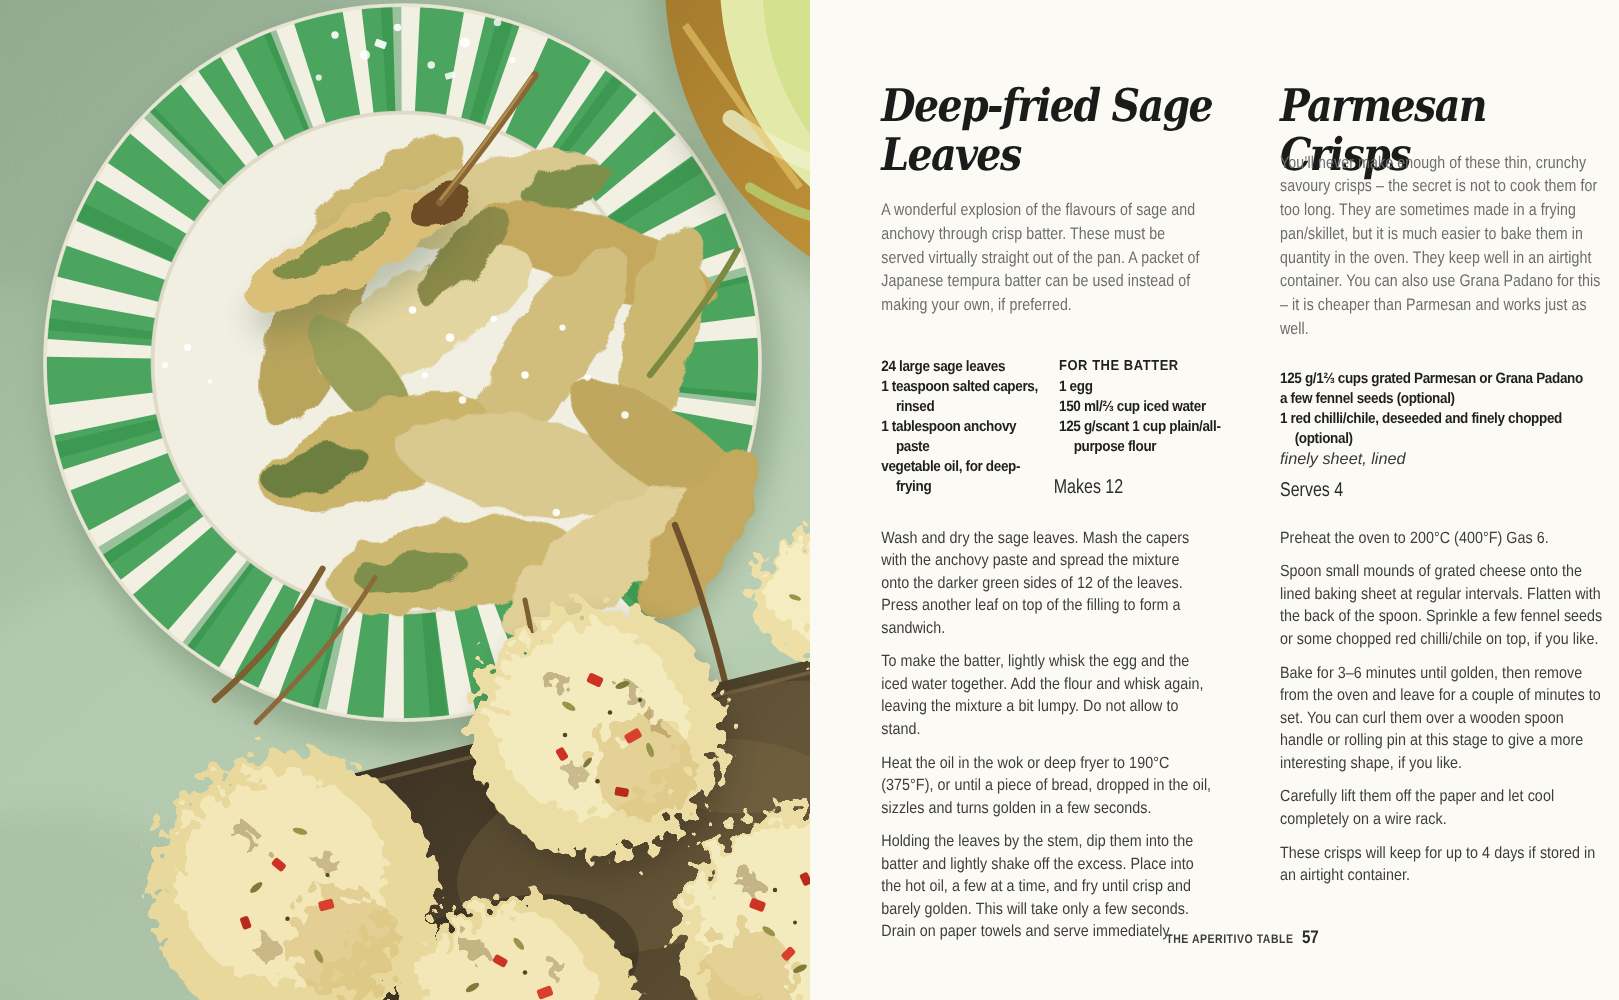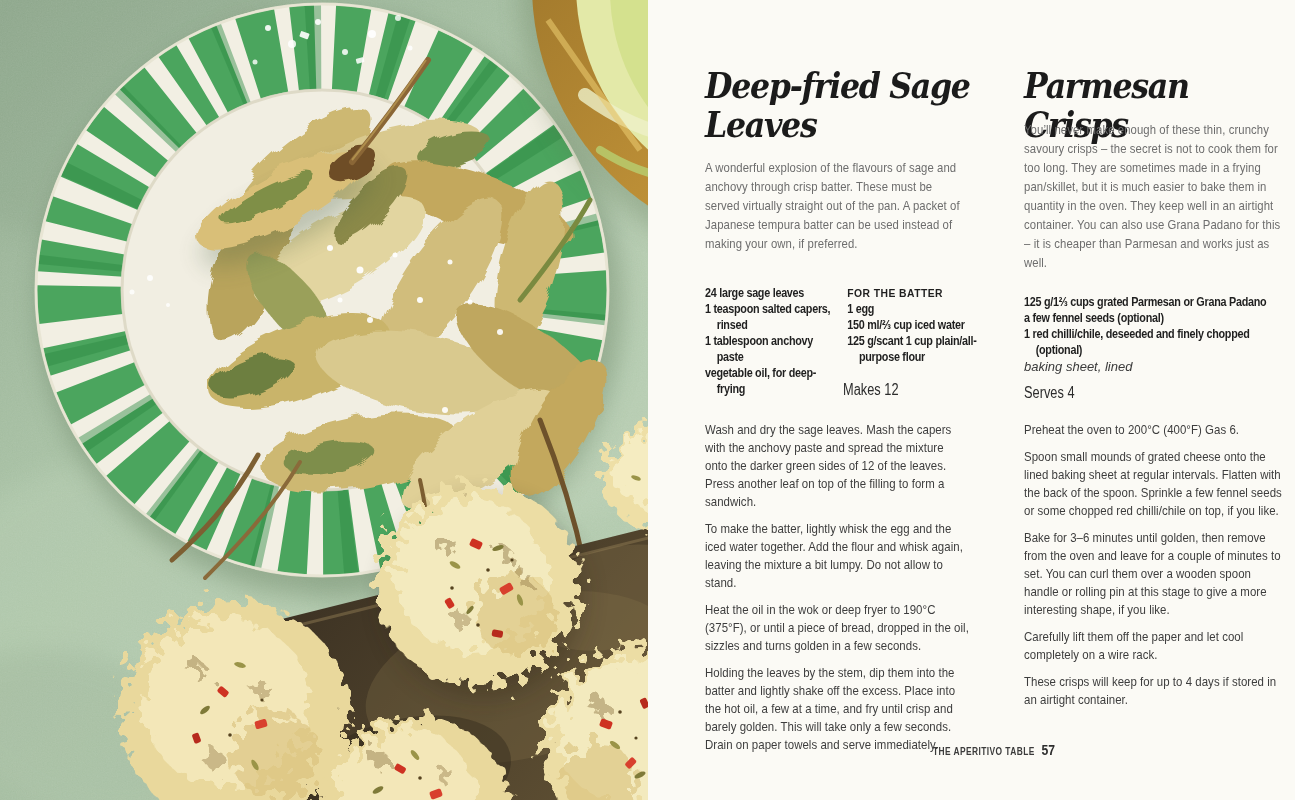--- a/index.html
+++ b/index.html
@@ -335,21 +335,21 @@
     <p class="intro">You’ll never make enough of these thin, crunchy savoury crisps – the secret is not to cook them for too long. They are sometimes made in a frying pan/skillet, but it is much easier to bake them in quantity in the oven. They keep well in an airtight container. You can also use Grana Padano for this – it is cheaper than Parmesan and works just as well.</p>
 
     <div class="ings">
       <ul class="ing">
         <li>125 g/1⅔ cups grated Parmesan or Grana Padano</li>
         <li>a few fennel seeds (optional)</li>
         <li>1 red chilli/chile, deseeded and finely chopped (optional)</li>
       </ul>
     </div>
 
-    <div class="equip">baking sheet, lined</div>
+    <div class="equip">finely sheet, lined</div>
     <div class="yield">Serves 4</div>
 
     <div class="method">
       <p>Preheat the oven to 200°C (400°F) Gas 6.</p>
       <p>Spoon small mounds of grated cheese onto the lined baking sheet at regular intervals. Flatten with the back of the spoon. Sprinkle a few fennel seeds or some chopped red chilli/chile on top, if you like.</p>
       <p>Bake for 3–6 minutes until golden, then remove from the oven and leave for a couple of minutes to set. You can curl them over a wooden spoon handle or rolling pin at this stage to give a more interesting shape, if you like.</p>
       <p>Carefully lift them off the paper and let cool completely on a wire rack.</p>
       <p>These crisps will keep for up to 4 days if stored in an airtight container.</p>
     </div>
   </section>

